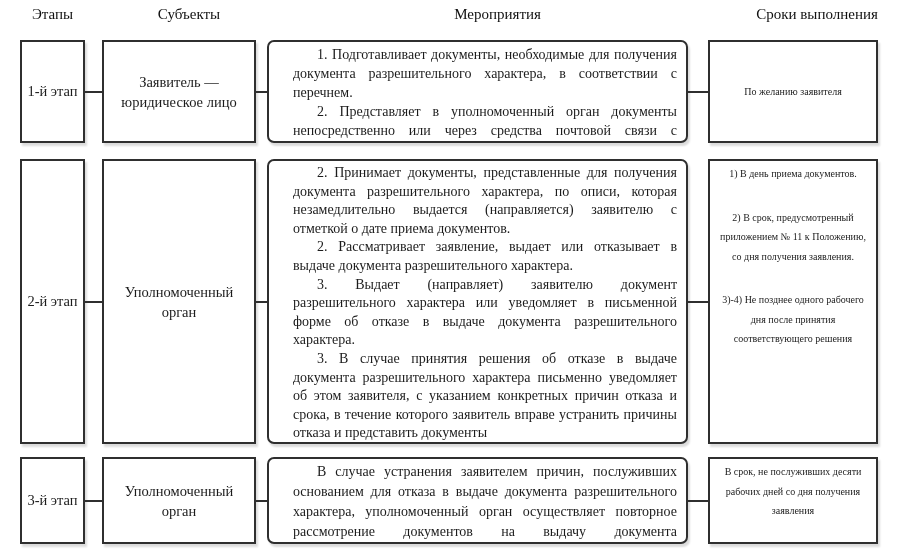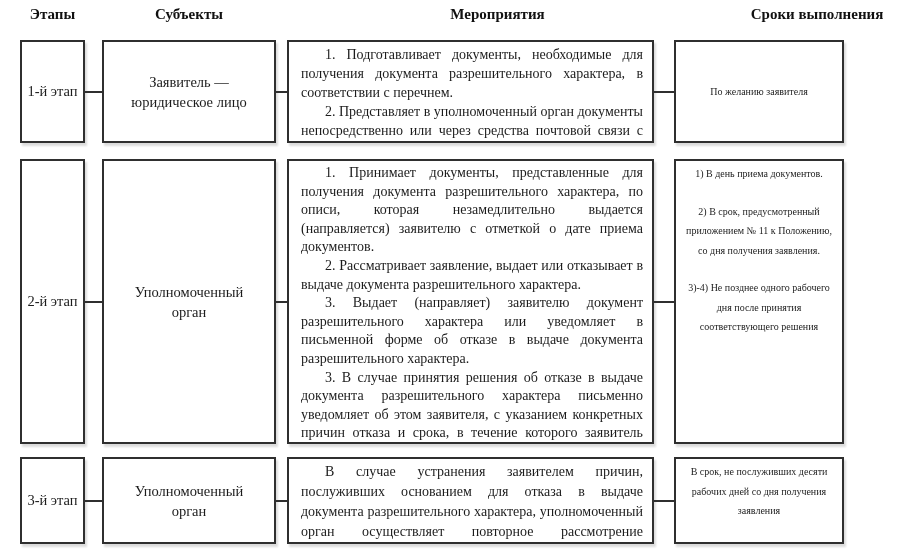--- a/index.html
+++ b/index.html
@@ -10,21 +10,21 @@
     -webkit-font-smoothing:antialiased;
   }
   .canvas {
     position:relative;
     width:901px; height:555px;
     background:#ffffff;
     overflow:hidden;
   }
   .col-header {
     position:absolute; top:6px;
-    font-weight:bold; font-size:15px;
+    font-weight:normal; font-size:15px;
     text-align:center;
     color:#111;
   }
   .hdr-stages   { left:20px;  width:65px;  }
   .hdr-subjects { left:102px; width:174px; }
   .hdr-activities { left:287px; width:421px; }
   .hdr-deadlines  { left:732px; width:170px; }
 
   .row {
     position:absolute; left:20px;
@@ -50,49 +50,50 @@
   .conn-a { width:17px; }
   .conn-b { width:11px; }
   .conn-c { width:20px; }
 
   .stage {
     width:65px;
     display:flex; align-items:center; justify-content:center;
     font-size:14.5px; white-space:nowrap;
   }
   .subject {
-    width:174px;
+    width:154px;
     display:flex; align-items:center; justify-content:center;
     text-align:center; font-size:14.5px; line-height:20px;
     padding:0 16px;
   }
   .activities {
-    width:367px;
-    padding:3px 9px 0 12px;
+    width:421px;
+    padding:3px 9px 0 24px;
     font-size:14px;
+    border-radius:7px;
   }
   .activities p {
     text-align:justify;
     text-indent:24px;
   }
   .row-1 .activities p { line-height:19px;   }
   .row-2 .activities p { line-height:18.6px; }
   .row-3 .activities p { line-height:20px; }
 
   .deadlines {
     width:170px;
     font-size:10px; line-height:19.5px;
     text-align:center;
     padding:3px 7px;
   }
   .deadlines.v-center {
     display:flex; flex-direction:column;
     align-items:center; justify-content:center;
   }
-  .deadlines p + p { margin-top:18px; }
+  .deadlines p + p { margin-top:24px; }
 </style>
 </head>
 <body>
 
 <div class="canvas">
 
   <div class="col-header hdr-stages">Этапы</div>
   <div class="col-header hdr-subjects">Субъекты</div>
   <div class="col-header hdr-activities">Мероприятия</div>
   <div class="col-header hdr-deadlines">Сроки выполнения</div>
@@ -111,21 +112,21 @@
       <p>По желанию заявителя</p>
     </div>
   </div>
 
   <div class="row row-2">
     <div class="box stage">2-й этап</div>
     <div class="conn conn-a"></div>
     <div class="box subject">Уполномоченный орган</div>
     <div class="conn conn-b"></div>
     <div class="box activities">
-      <p>1. Принимает документы, представленные для получения документа разрешительного характера, по описи, которая незамедлительно выдается (направляется) заявителю с отметкой о дате приема документов.</p>
+      <p>2. Принимает документы, представленные для получения документа разрешительного характера, по описи, которая незамедлительно выдается (направляется) заявителю с отметкой о дате приема документов.</p>
       <p>2. Рассматривает заявление, выдает или отказывает в выдаче документа разрешительного характера.</p>
       <p>3. Выдает (направляет) заявителю документ разрешительного характера или уведомляет в письменной форме об отказе в выдаче документа разрешительного характера.</p>
       <p>3. В случае принятия решения об отказе в выдаче документа разрешительного характера письменно уведомляет об этом заявителя, с указанием конкретных причин отказа и срока, в течение которого заявитель вправе устранить причины отказа и представить документы</p>
       <p>5. Вносит соответствующую запись в реестр.</p>
     </div>
     <div class="conn conn-c"></div>
     <div class="box deadlines">
       <p>1) В день приема документов.</p>
       <p>2) В срок, предусмотренный приложением № 11 к Положению, со дня получения заявления.</p>
       <p>3)-4) Не позднее одного рабочего дня после принятия соответствующего решения</p>

